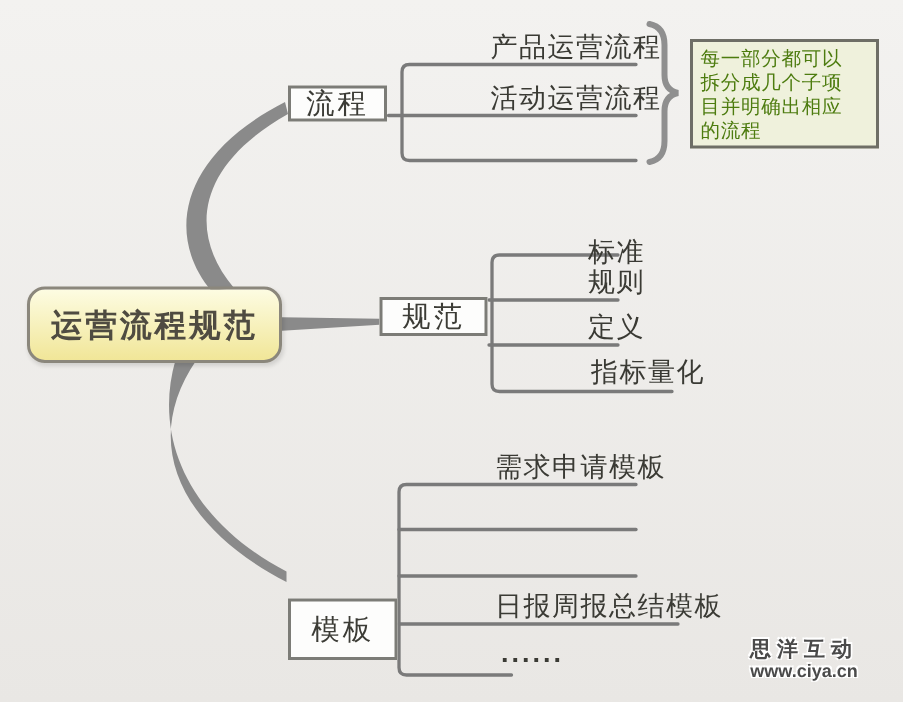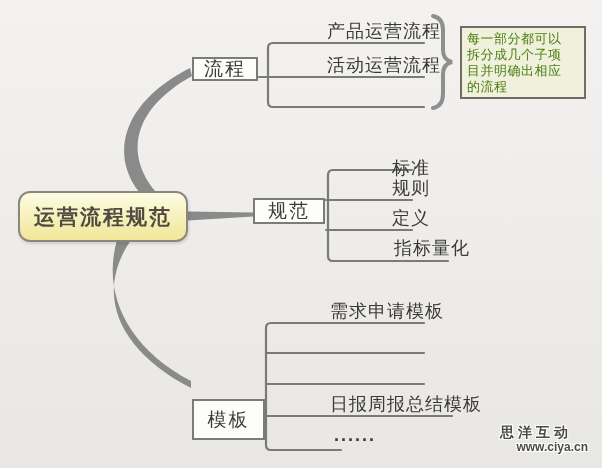--- a/index.html
+++ b/index.html
@@ -80,21 +80,21 @@
   }
   #watermark {
     position: absolute;
     left: 484px; top: 423px;
     width: 104px;
     text-align: center;
     color: #4a4a4a;
     text-shadow: -1px -1px 0 #fff, 1px -1px 0 #fff, -1px 1px 0 #fff, 1px 1px 0 #fff;
   }
   #watermark .wm-title { font-size: 14px; font-weight: bold; letter-spacing: 4px; line-height: 18px; }
-  #watermark .wm-url   { font-size: 12px; font-weight: bold; line-height: 13px; text-align: right; }
+  #watermark .wm-url   { font-size: 12px; font-weight: bold; line-height: 13px; }
 </style>
 </head>
 <body>
 
 <div id="canvas">
 
   <svg id="links" viewBox="0 0 602 468" xmlns="http://www.w3.org/2000/svg">
 
     <path d="M 141 194 C 112 160, 116 106, 190 68 L 192 76 C 128 112, 127 158, 156 192 Z" fill="#8a8a8a"></path>
     <path d="M 188 211.5 L 253 212.5 L 253 216.5 L 188 220.5 Z" fill="#8a8a8a"></path>

